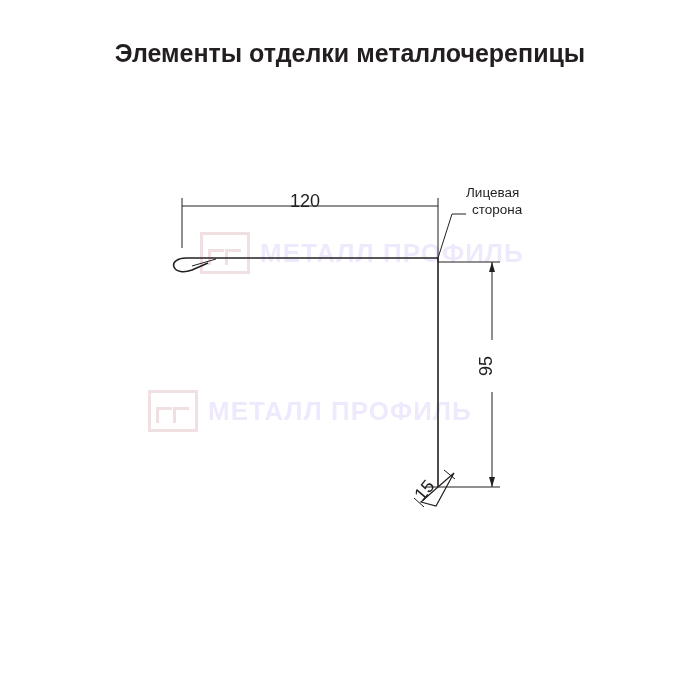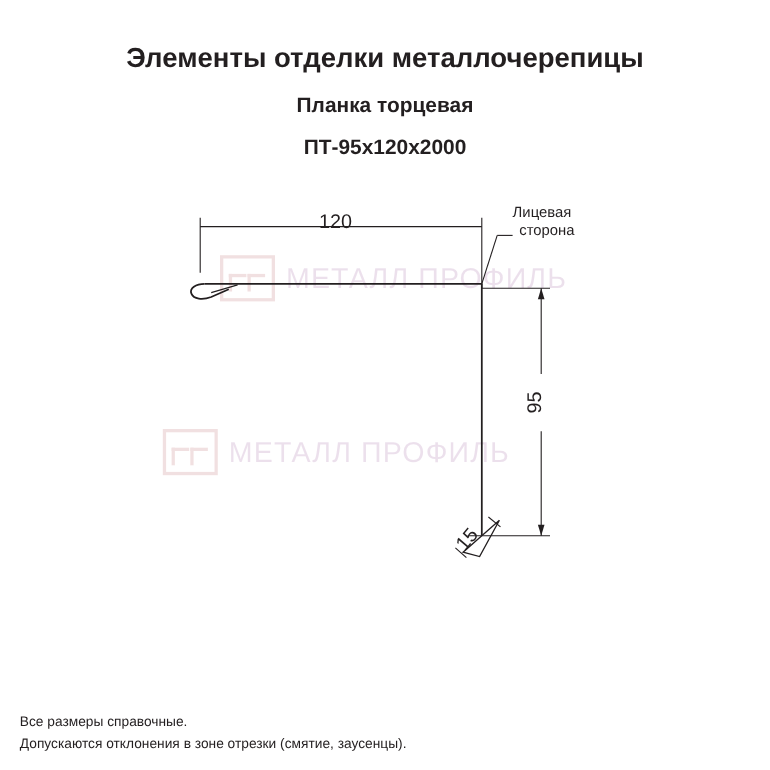--- a/index.html
+++ b/index.html
@@ -62,22 +62,22 @@
     font-size: 12.5px;
     line-height: 1.55;
     color: #231f20;
   }
   .footnotes div {
     white-space: nowrap;
   }
   .wm {
     position: absolute;
     opacity: 0.13;
-    color: #701a75;
-    font-weight: normal;
+    color: #8b5cf6;
+    font-weight: bold;
     font-size: 26px;
     letter-spacing: 1px;
     white-space: nowrap;
     user-select: none;
   }
   .wm .wm-box {
     display: inline-block;
     vertical-align: middle;
     width: 44px;
     height: 36px;
@@ -123,22 +123,20 @@
     font-size: 13.5px;
     fill: #231f20;
   }
 </style>
 </head>
 <body>
 
 <div class="page">
 
   <div class="title">Элементы отделки металлочерепицы</div>
-  <div class="subtitle">Планка торцевая</div>
-  <div class="code">ПТ-95х120х2000</div>
 
   <div class="wm" id="wm1">
     <span class="wm-box"></span><span class="wm-text">МЕТАЛЛ ПРОФИЛЬ</span>
   </div>
   <div class="wm" id="wm2">
     <span class="wm-box"></span><span class="wm-text">МЕТАЛЛ ПРОФИЛЬ</span>
   </div>
 
   <svg class="drawing" viewBox="0 0 700 700">
 
@@ -174,18 +172,14 @@
     <line x1="444" y1="470" x2="455" y2="479" stroke="#231f20" stroke-width="1"></line>
     <text x="429" y="494" text-anchor="middle" class="dim-label" transform="rotate(-50 429 494)">15</text>
 
     <path d="M 438 258 L 452 214" stroke="#231f20" stroke-width="1" fill="none"></path>
     <line x1="452" y1="214" x2="466" y2="214" stroke="#231f20" stroke-width="1"></line>
 
     <text x="466" y="197" class="face-label">Лицевая</text>
     <text x="472" y="214" class="face-label">сторона</text>
   </svg>
 
-  <div class="footnotes">
-    <div>Все размеры справочные.</div>
-    <div>Допускаются отклонения в зоне отрезки (смятие, заусенцы).</div>
-  </div>
 
 </div>
 
 </body></html>

